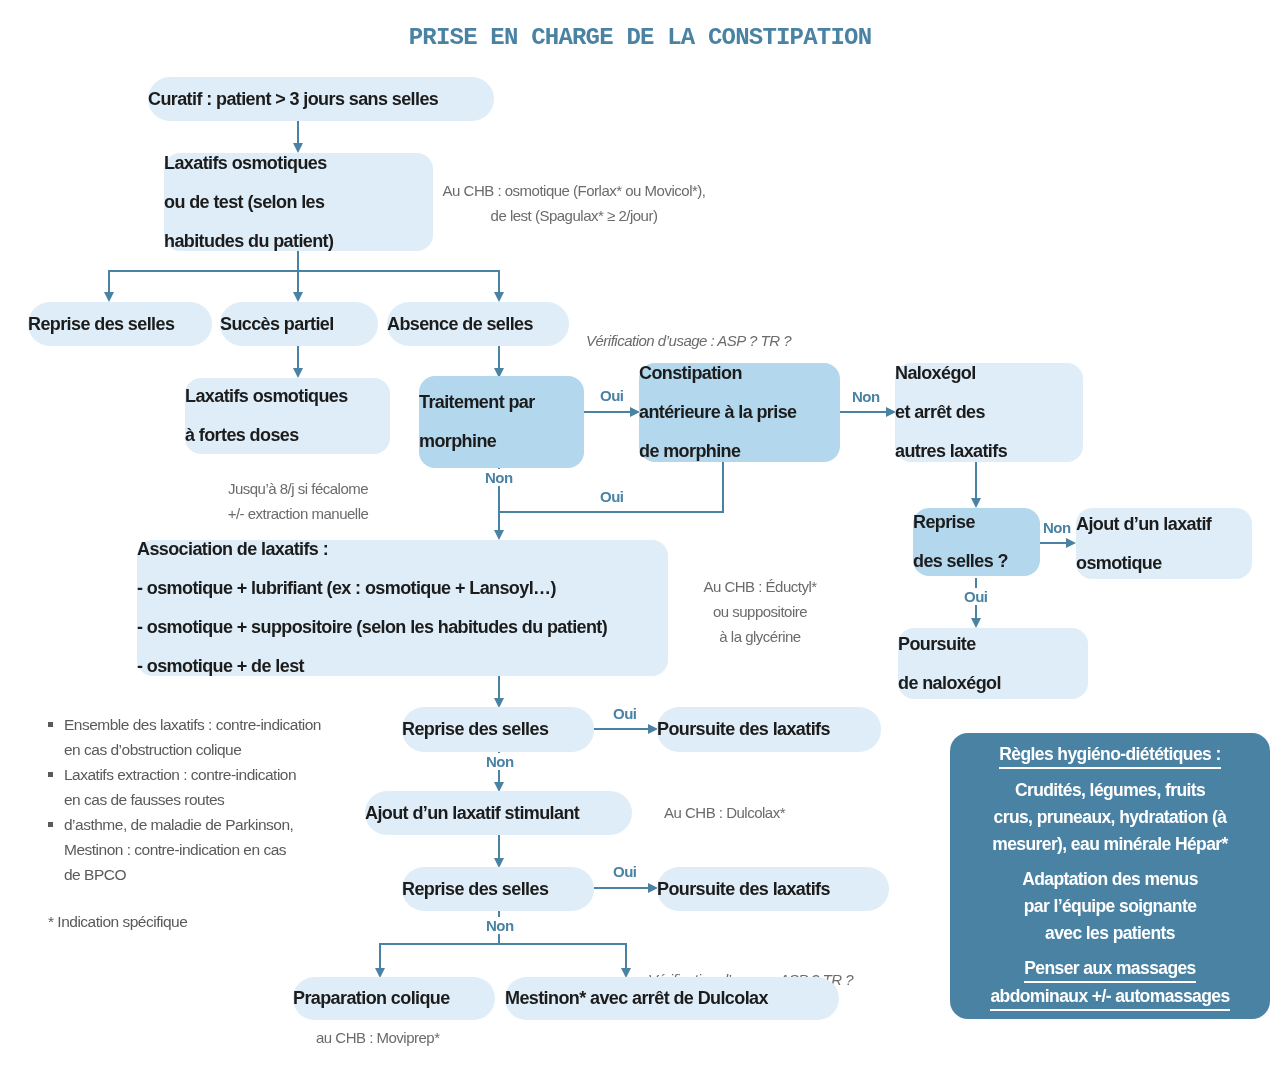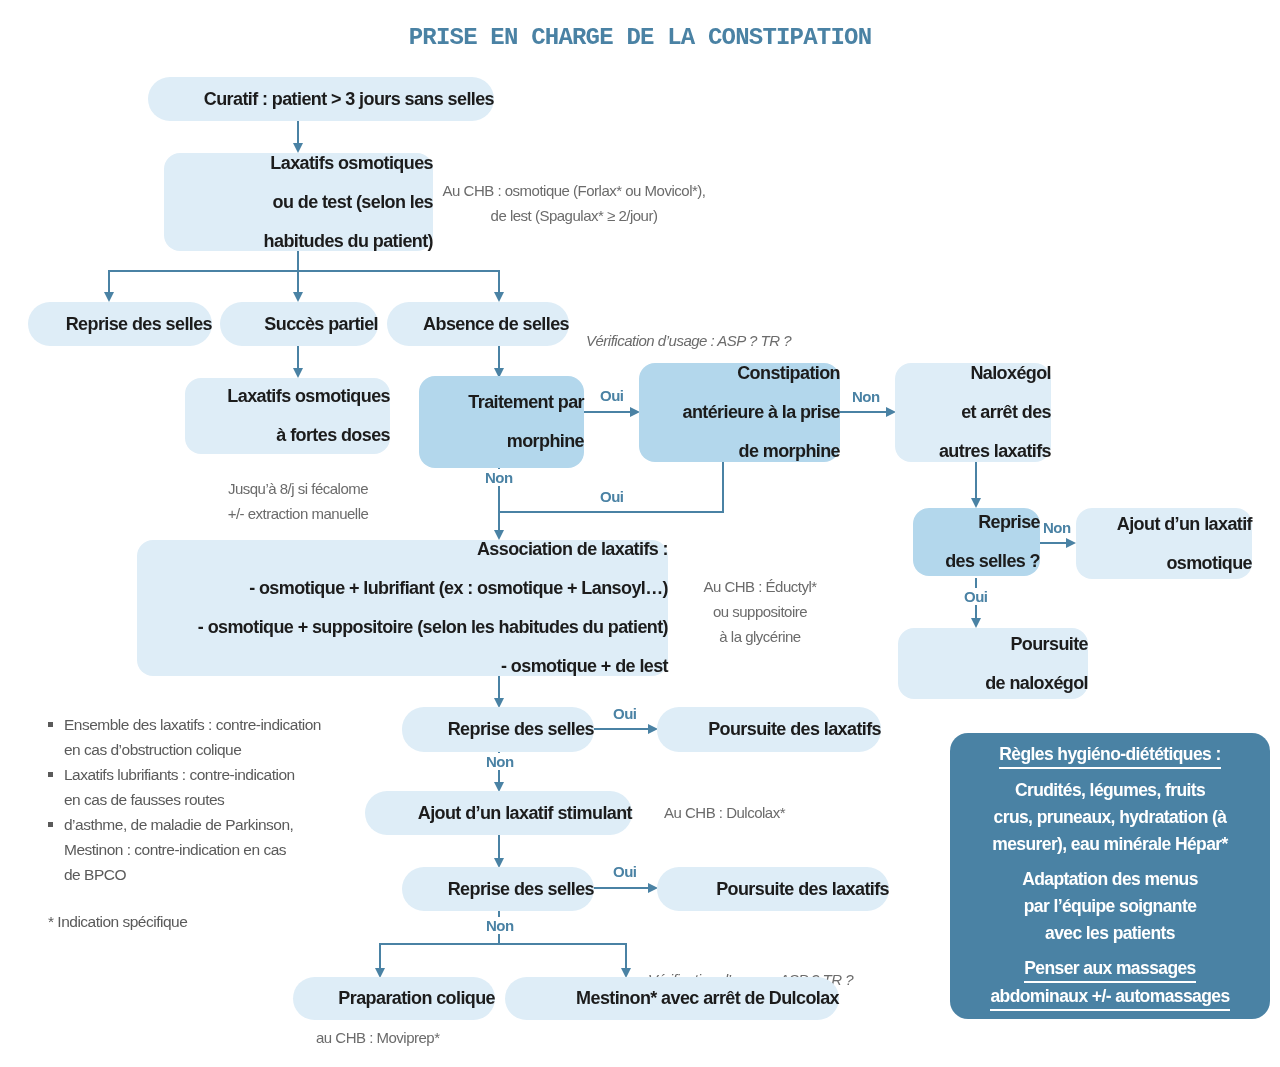--- a/index.html
+++ b/index.html
@@ -1,21 +1,21 @@
 <!DOCTYPE html>
 <html><head>
 <meta charset="utf-8">
 <style>
   html, body { margin: 0; padding: 0; background: #ffffff; }
   body { width: 1280px; height: 1067px; position: relative; overflow: hidden;
          font-family: "Liberation Sans", "DejaVu Sans", sans-serif; }
   .title { position: absolute; left: 0; width: 1280px; top: 24px; text-align: center;
            color: #4a82a4; font-weight: bold; font-size: 24px; letter-spacing: -0.8px; font-family: Liberation Mono, monospace; }
   .node { position: absolute; box-sizing: border-box; display: flex; flex-direction: column;
-          align-items: flex-end; justify-content: center; text-align: center;
+          align-items: flex-start; justify-content: center; text-align: center;
           color: #1c1c1c; font-weight: bold; font-size: 18px; letter-spacing: -0.6px;
           line-height: 27px; }
   .light { background: #deedf7; }
   .mid { background: #b3d7ec; }
   .pill { border-radius: 22px; }
   .rect { border-radius: 16px; gap: 12px; }
   .note { position: absolute; color: #6b6b6b; font-size: 15px; letter-spacing: -0.5px;
           line-height: 25px; text-align: center; }
   .note.italic { font-style: italic; text-align: left; margin-top: 16px; }
   .lbl { position: absolute; color: #4a82a4; font-weight: bold; font-size: 15px; letter-spacing: -0.5px; }
@@ -118,21 +118,21 @@
   <span>Traitement par</span>
   <span>morphine</span>
 </div>
 
 <div class="node mid rect" style="left:639px; top:363px; width:201px; height:99px;">
   <span>Constipation</span>
   <span>antérieure à la prise</span>
   <span>de morphine</span>
 </div>
 
-<div class="node light rect" style="left:895px; top:363px; width:156px; height:99px;">
+<div class="node light rect" style="left:895px; top:363px; width:188px; height:99px;">
   <span>Naloxégol</span>
   <span>et arrêt des</span>
   <span>autres laxatifs</span>
 </div>
 
 <div class="node mid rect" style="left:913px; top:508px; width:127px; height:68px;">
   <span>Reprise</span>
   <span>des selles ?</span>
 </div>
 
@@ -189,21 +189,21 @@
 <div class="note" style="left:316px; top:1025px;">au CHB : Moviprep*</div>
 
 <div class="ci">
   <div class="item">
     <span class="bullet"></span>
     <div>Ensemble des laxatifs : contre-indication</div>
     <div>en cas d’obstruction colique</div>
   </div>
   <div class="item">
     <span class="bullet"></span>
-    <div>Laxatifs lubrifiants : contre-indication</div>
+    <div>Laxatifs extraction : contre-indication</div>
     <div>en cas de fausses routes</div>
   </div>
   <div class="item">
     <span class="bullet"></span>
     <div>d’asthme, de maladie de Parkinson,</div>
     <div>Mestinon : contre-indication en cas</div>
     <div>de BPCO</div>
   </div>
 </div>
 <div class="footnote">* Indication spécifique</div>

